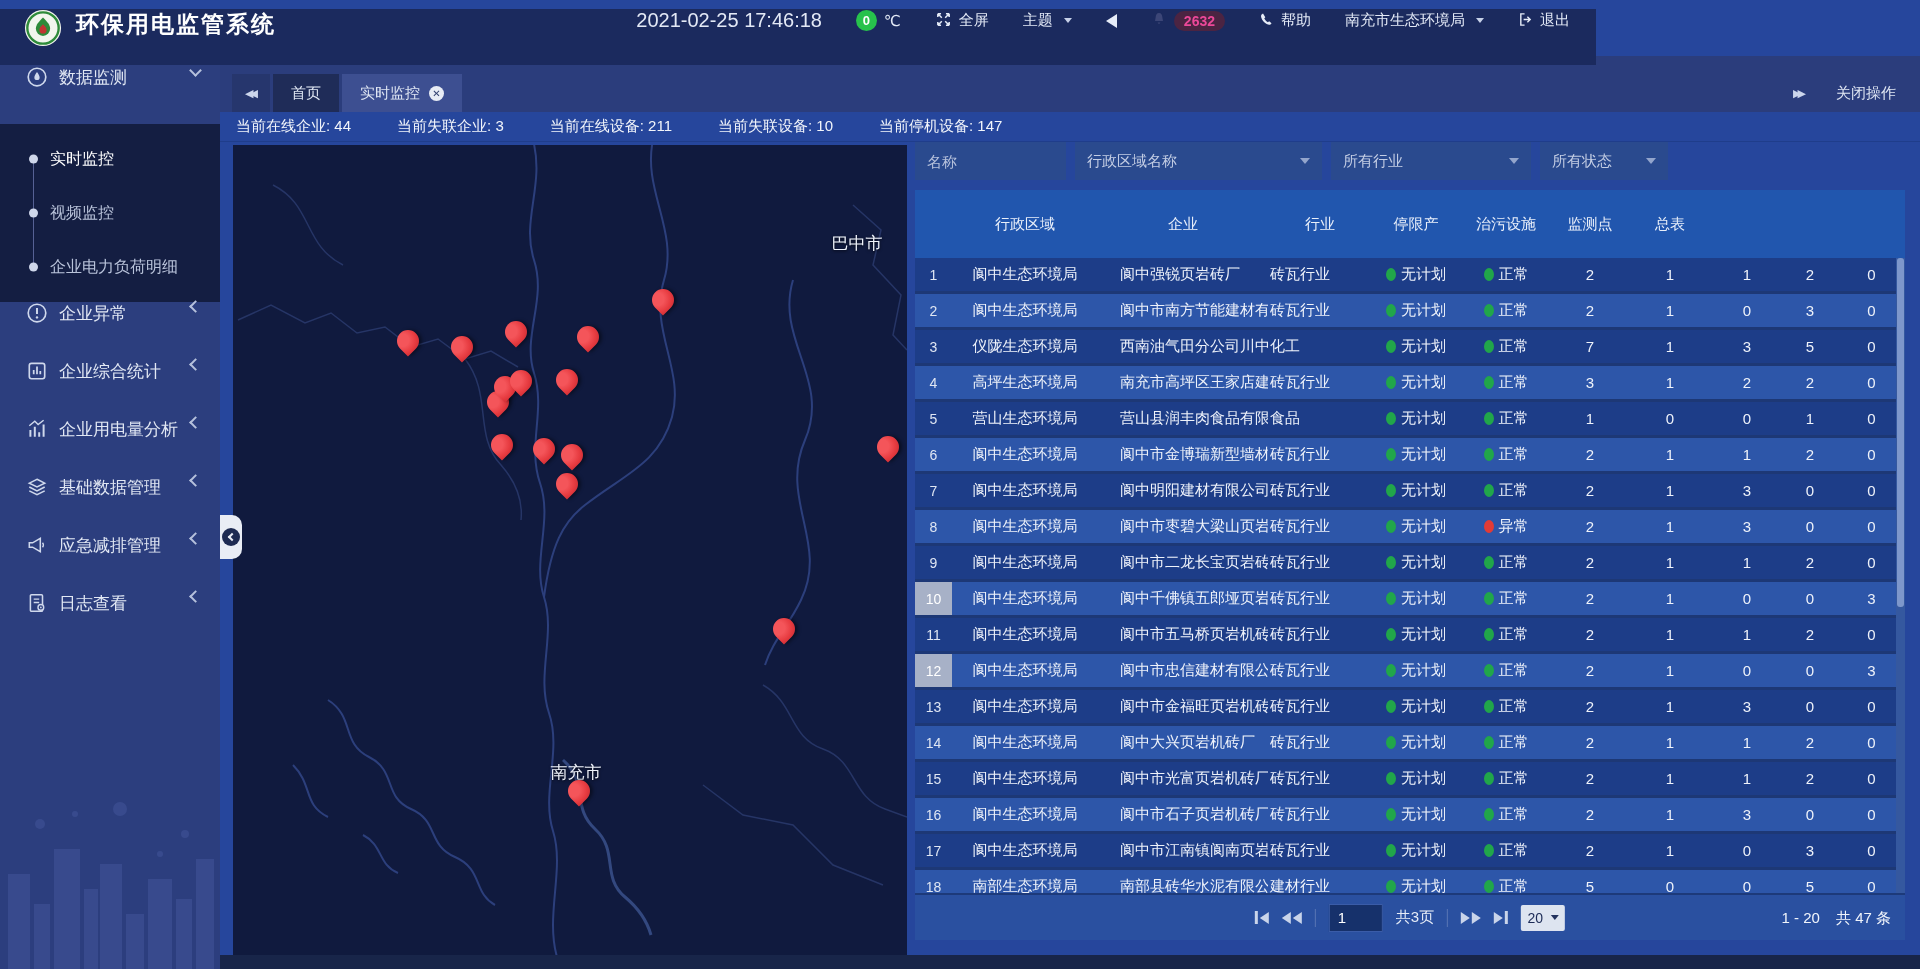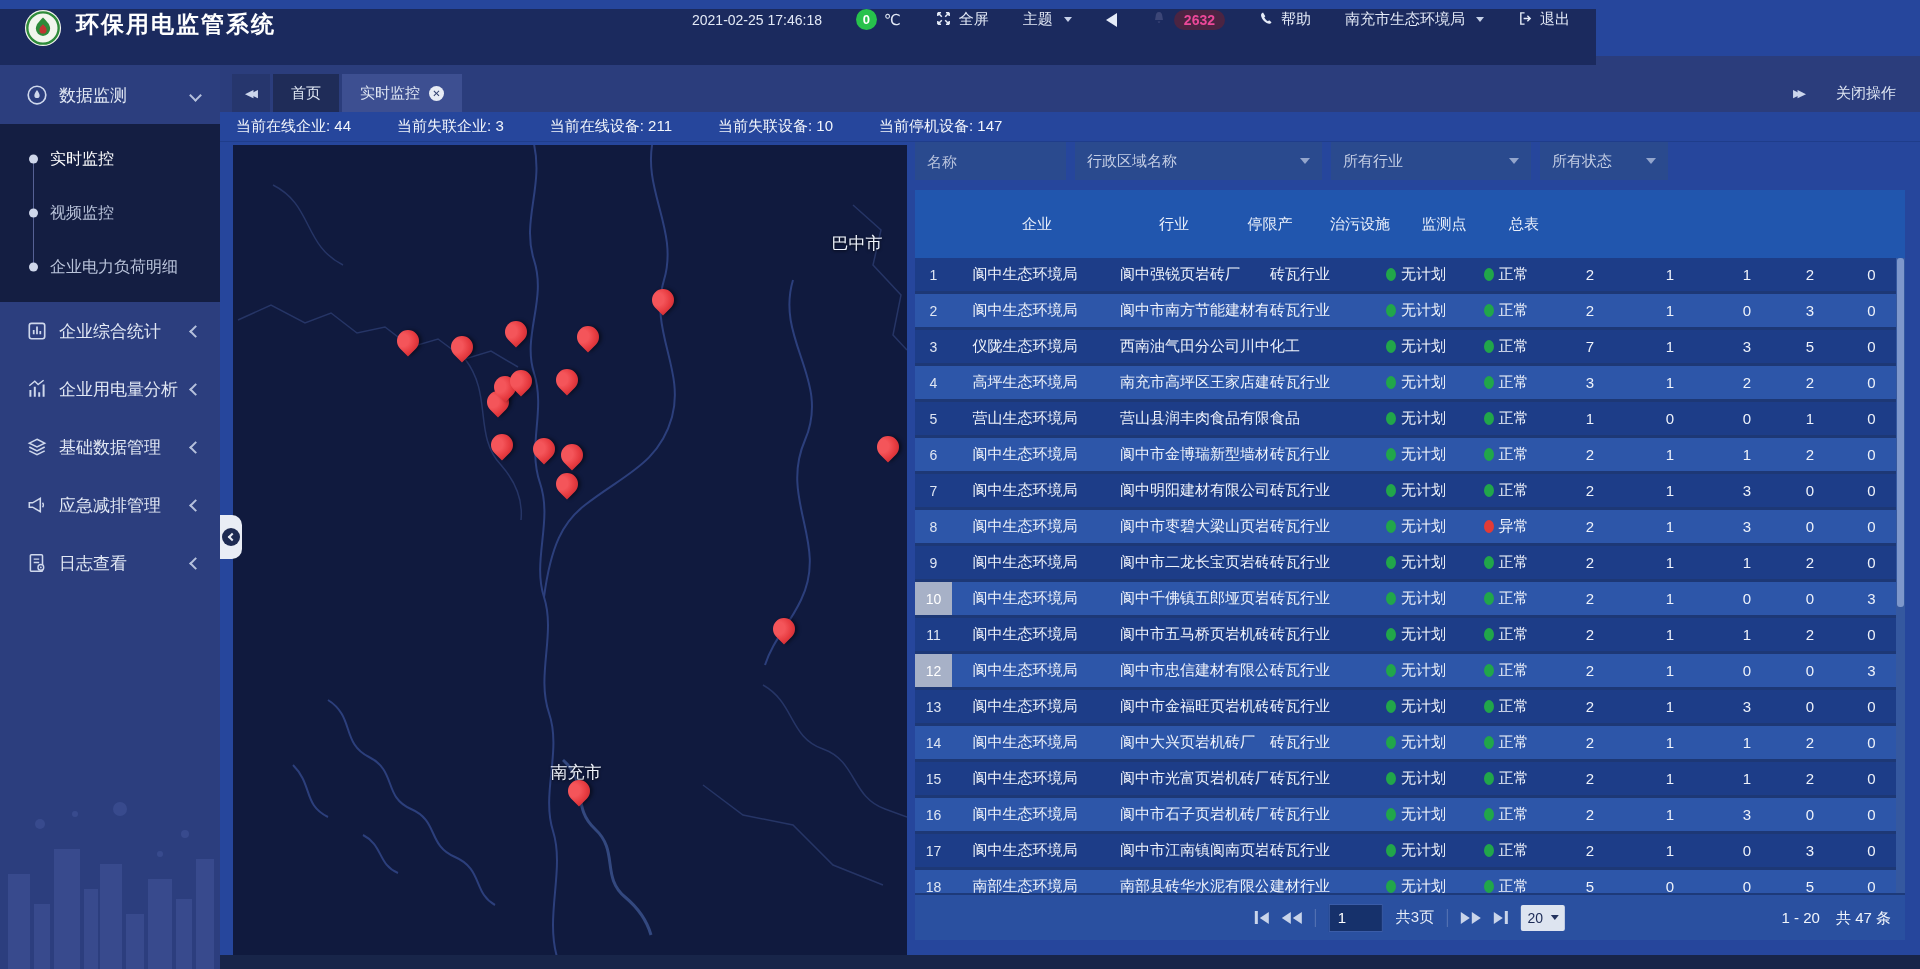--- a/index.html
+++ b/index.html
@@ -5,31 +5,31 @@
   *{box-sizing:border-box;margin:0;padding:0}
   html,body{width:1920px;height:969px;overflow:hidden}
   body{position:relative;background:#26469c;font-family:"Liberation Sans","DejaVu Sans",sans-serif;color:#fff}
 
   
   .top-header{position:absolute;left:0;top:9px;width:1596px;height:56px;background:#1b2a5e;display:flex;align-items:flex-start;z-index:9}
   .logo{width:38px;height:38px;margin-left:24px;flex:0 0 auto}
   .app-title{font-size:23px;font-weight:bold;letter-spacing:2px;margin-left:14px;color:#fff}
   .hdr-right{margin-left:auto;display:flex;align-items:center;gap:34px;padding-right:26px;font-size:15px;color:#e3e9f6}
   .hdr-item{display:flex;align-items:center;gap:7px;cursor:pointer;white-space:nowrap}
-  .datetime{font-size:14px}
+  .datetime{font-size:20px}
   .temp-badge{width:21px;height:21px;border-radius:50%;background:#27c24c;color:#fff;font-size:13px;font-weight:bold;display:flex;align-items:center;justify-content:center}
   .caret{width:0;height:0;border-left:4px solid transparent;border-right:4px solid transparent;border-top:5px solid #c7d1e8;margin-left:4px}
   .caret.dark{border-top-color:#22325e;margin-left:3px}
   .spk{width:0;height:0;border-top:7px solid transparent;border-bottom:7px solid transparent;border-right:11px solid #e6ecf8}
   .notice-badge{background:#4b2442;color:#ec4899;font-weight:bold;padding:2px 10px;border-radius:10px;font-size:14px}
 
   
   .sidebar{position:absolute;left:0;top:56px;width:220px;height:913px;background:#2c3e7e;overflow:hidden}
   .nav{position:relative;padding-top:10px}
-  .nav-item{height:58px;display:flex;align-items:center;padding:0 20px 0 26px;cursor:pointer}
+  .nav-item{height:58px;display:flex;padding:0 20px 0 26px;cursor:pointer}
   .nav-icon{width:22px;height:22px;margin-right:11px;flex:0 0 auto}
   .nav-icon svg{width:22px;height:22px}
   .nav-label{font-size:17px;color:#e2e8f4;flex:1}
   .chev{width:9px;height:9px;border-left:2px solid #b6c1dc;border-bottom:2px solid #b6c1dc;flex:0 0 auto}
   .chev.down{transform:rotate(-45deg)}
   .chev.left{transform:rotate(45deg)}
   .submenu{background:#141e42;position:relative;padding:8px 0}
   .sub-line{position:absolute;left:33px;top:32px;bottom:32px;width:1px;background:#566194}
   .sub-item{height:54px;display:flex;align-items:center;padding-left:50px;position:relative;color:#b9c3da;font-size:16px;cursor:pointer}
   .sub-item::before{content:"";position:absolute;left:29px;top:50%;width:9px;height:9px;border-radius:50%;background:#cfd7ea;transform:translateY(-50%)}
@@ -194,20 +194,29 @@
   </div>
 
   <div class="sub-item">
     <span class="sub-label">视频监控</span>
   </div>
 
   <div class="sub-item">
     <span class="sub-label">企业电力负荷明细</span>
   </div>
 </div>
+  <div class="nav-item">
+    <span class="nav-icon"><svg viewBox="0 0 20 20">
+            <circle cx="10" cy="10" r="8" fill="none" stroke="#cfd8ec" stroke-width="1.5"></circle>
+            <path d="M10 5.5v5.5" stroke="#cfd8ec" stroke-width="1.8"></path>
+            <circle cx="10" cy="14" r="1.1" fill="#cfd8ec"></circle>
+          </svg></span>
+    <span class="nav-label">企业异常</span>
+    <span class="chev left"></span>
+  </div>
 
   <div class="nav-item">
     <span class="nav-icon"><svg viewBox="0 0 20 20">
             <rect x="3" y="3" width="14" height="14" rx="2" fill="none" stroke="#cfd8ec" stroke-width="1.5"></rect>
             <path d="M7 13V9M10 13V6M13 13v-3" stroke="#cfd8ec" stroke-width="1.6"></path>
           </svg></span>
     <span class="nav-label">企业综合统计</span>
     <span class="chev left"></span>
   </div>
 
@@ -361,20 +370,21 @@
         </div>
         <div class="fbox f-status">
           <span>所有状态</span>
             <span class="sel-caret"></span>
         </div>
       </div>
 
       <div class="tablewrap">
         <div class="thead">
           <span class="th th-no"></span>
+          <span class="th th-region">行政区域</span>
           <span class="th th-company">企业</span>
           <span class="th th-industry">行业</span>
           <span class="th th-limit">停限产</span>
           <span class="th th-facility">治污设施</span>
           <span class="th th-points">监测点</span>
           <span class="th th-meters">总表</span>
         </div>
 
         <div class="tbody">
           <div class="scrollbar">

